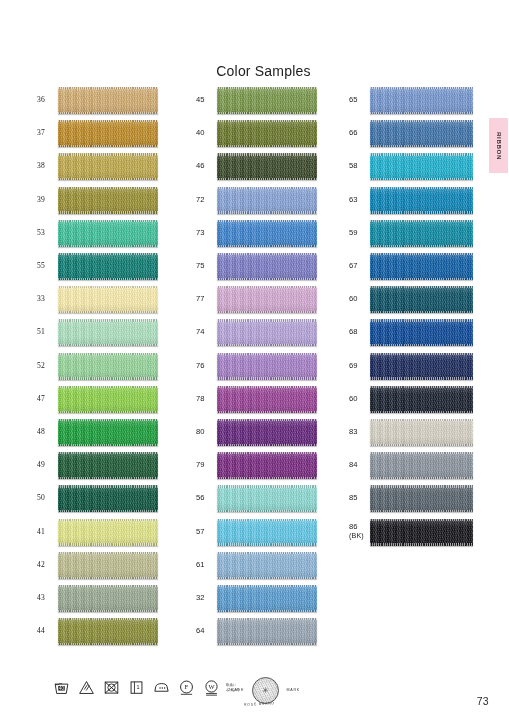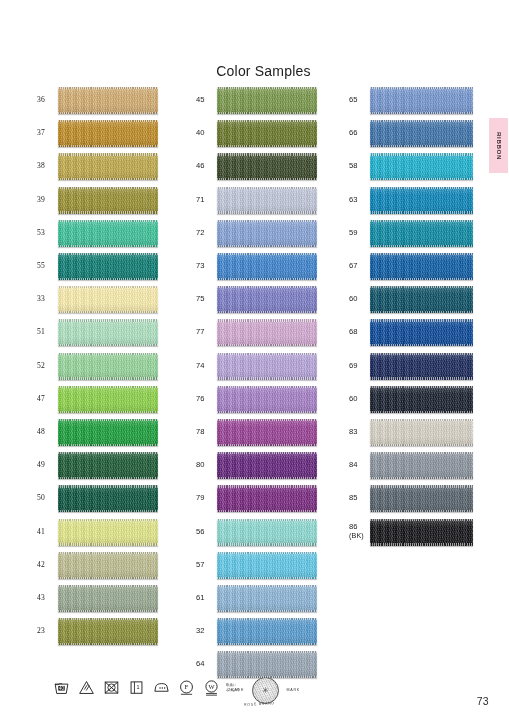--- a/index.html
+++ b/index.html
@@ -300,21 +300,21 @@
         </div>
       </div>
       <div class="row">
         <div class="num">43</div>
         <div class="swatch" style="background: rgb(154, 171, 147);">
           <i class="edge t"></i>
           <i class="edge b"></i>
         </div>
       </div>
       <div class="row">
-        <div class="num">23</div>
+        <div class="num">44</div>
         <div class="swatch" style="background: rgb(140, 144, 56);">
           <i class="edge t"></i>
           <i class="edge b"></i>
         </div>
       </div>
     </div>
   <div class="col col-2">
       <div class="row">
         <div class="num">45</div>
         <div class="swatch" style="background: rgb(123, 154, 76);">
@@ -325,27 +325,20 @@
       <div class="row">
         <div class="num">40</div>
         <div class="swatch" style="background: rgb(108, 122, 44);">
           <i class="edge t"></i>
           <i class="edge b"></i>
         </div>
       </div>
       <div class="row">
         <div class="num">46</div>
         <div class="swatch" style="background: rgb(60, 74, 42);">
-          <i class="edge t"></i>
-          <i class="edge b"></i>
-        </div>
-      </div>
-      <div class="row">
-        <div class="num">71</div>
-        <div class="swatch" style="background: rgb(195, 201, 220);">
           <i class="edge t"></i>
           <i class="edge b"></i>
         </div>
       </div>
       <div class="row">
         <div class="num">72</div>
         <div class="swatch" style="background: rgb(136, 165, 216);">
           <i class="edge t"></i>
           <i class="edge b"></i>
         </div>

